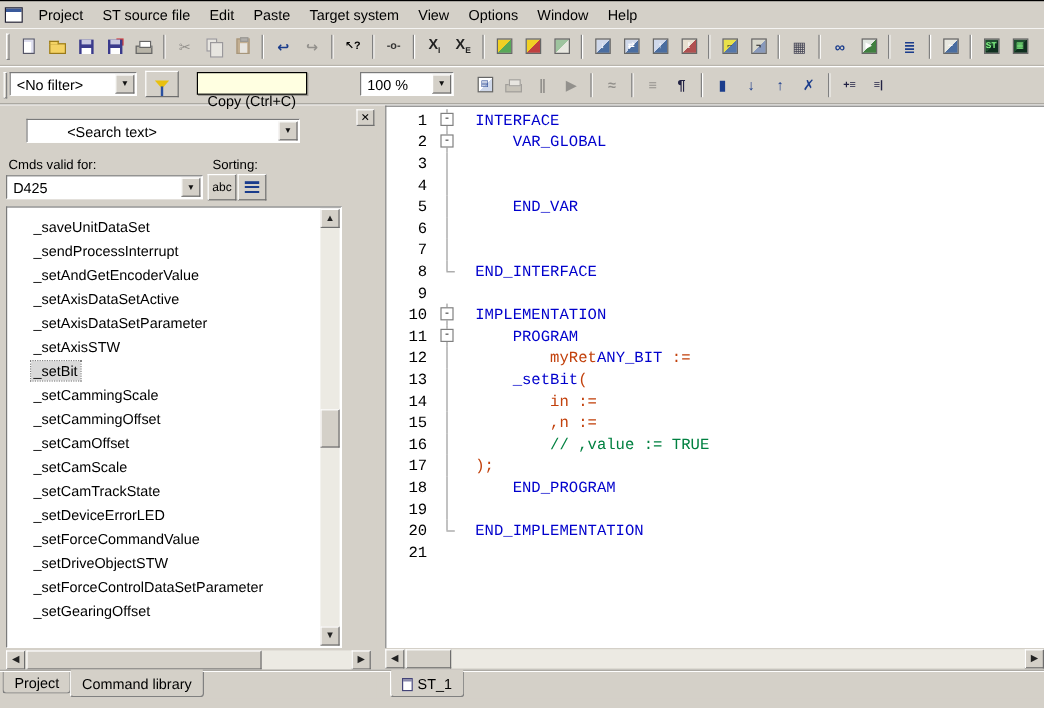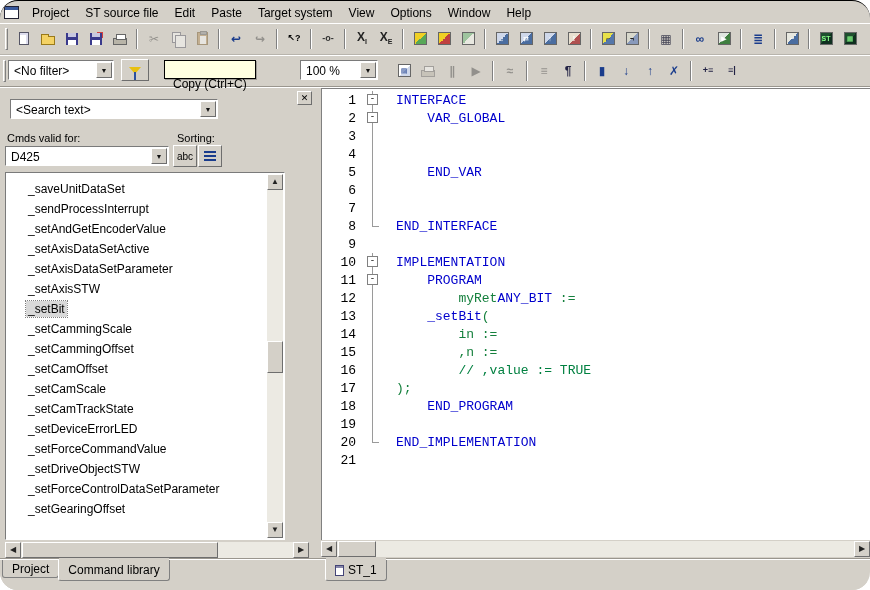--- a/index.html
+++ b/index.html
@@ -1,19 +1,19 @@
 <!DOCTYPE html>
 <html style="--bg: #d4d0c8; --kw: #0000cc; --cmt: #008040; --tooltip-bg: #ffffe1;"><head>
 <meta charset="utf-8">
 <style>
   html,body{margin:0;padding:0;background:#fff;}
   *{box-sizing:border-box;}
   #app{position:relative;width:870px;height:590px;background:var(--bg,#d4d0c8);
        font-family:"Liberation Sans","DejaVu Sans",sans-serif;font-size:12px;color:#000;
-       overflow:hidden;border-top:1px solid #000;user-select:none;border-radius:18px;}
+       overflow:hidden;border-top:1px solid #000;user-select:none;}
 
   
   .menu-bar{position:absolute;left:0;top:1px;right:0;height:21px;display:flex;align-items:center;padding-left:2px;}
   .menu-doc-icon{width:15px;height:13px;margin:0 5px 0 2px;background:#fff;border:1px solid #223;
                  box-shadow:inset 0 3px 0 #3a5a9c;}
   .menu-item{padding:2px 8px;white-space:nowrap;}
 
   
   .tbar{position:absolute;left:0;right:0;background:var(--bg);box-shadow:inset 0 1px 0 #fff;border-bottom:1px solid #b8b4ac;}
   #toolbar1{top:22px;height:32px;display:flex;align-items:center;padding-left:4px;}
@@ -94,21 +94,21 @@
       font-size:13px;color:#000;flex:none;}
   .fold{width:18px;height:18px;position:relative;flex:none;}
   .fold.v::before,.fold.box::before{content:"";position:absolute;left:8px;top:0;bottom:0;width:1px;background:#9a9a9a;}
   .fold.end::before{content:"";position:absolute;left:8px;top:0;height:9px;width:1px;background:#9a9a9a;}
   .fold.end::after{content:"";position:absolute;left:8px;top:9px;width:7px;height:1px;background:#9a9a9a;}
   .fbox{position:absolute;left:3px;top:3px;width:11px;height:11px;background:#fff;border:1px solid #808080;
         font-family:"Liberation Mono",monospace;font-size:9px;line-height:9px;text-align:center;color:#000;}
   .code-text{font-family:"Liberation Mono","DejaVu Sans Mono",monospace;font-size:13px;white-space:pre;padding-left:14px;}
   .tok-kw{color:var(--kw,#0000cc);}
   .tok-cmt{color:var(--cmt,#008040);}
-  .tok-plain{color:#15803d;}
+  .tok-plain{color:#c2410c;}
 </style>
 </head>
 <body>
 
 <div id="app">
 
   <div class="menu-bar">
     <span class="menu-doc-icon"></span>
   <span class="menu-item">Project</span>
       <span class="menu-item">ST source file</span>
@@ -290,21 +290,21 @@
 
   <div class="tooltip">Copy (Ctrl+C)</div>
 
   <div class="hr-groove" style="top:85px;"></div>
 
   <div id="sidebar">
     <span class="sqbtn" id="close-btn">
       <span>✕</span>
     </span>
 
-    <div class="combo" style="left:10px;top:11px;width:208px;">
+    <div class="combo" style="left:22px;top:11px;width:228px;padding-left:28px;">
       <span class="val">&lt;Search text&gt;</span>
       <span class="dd">▼</span>
     </div>
 
     <span class="small-label" style="left:7px;top:44px;">Cmds valid for:</span>
     <span class="small-label" style="left:177px;top:44px;">Sorting:</span>
 
     <div class="combo" style="left:5px;top:58px;width:164px;">
       <span class="val">D425</span>
       <span class="dd">▼</span>

